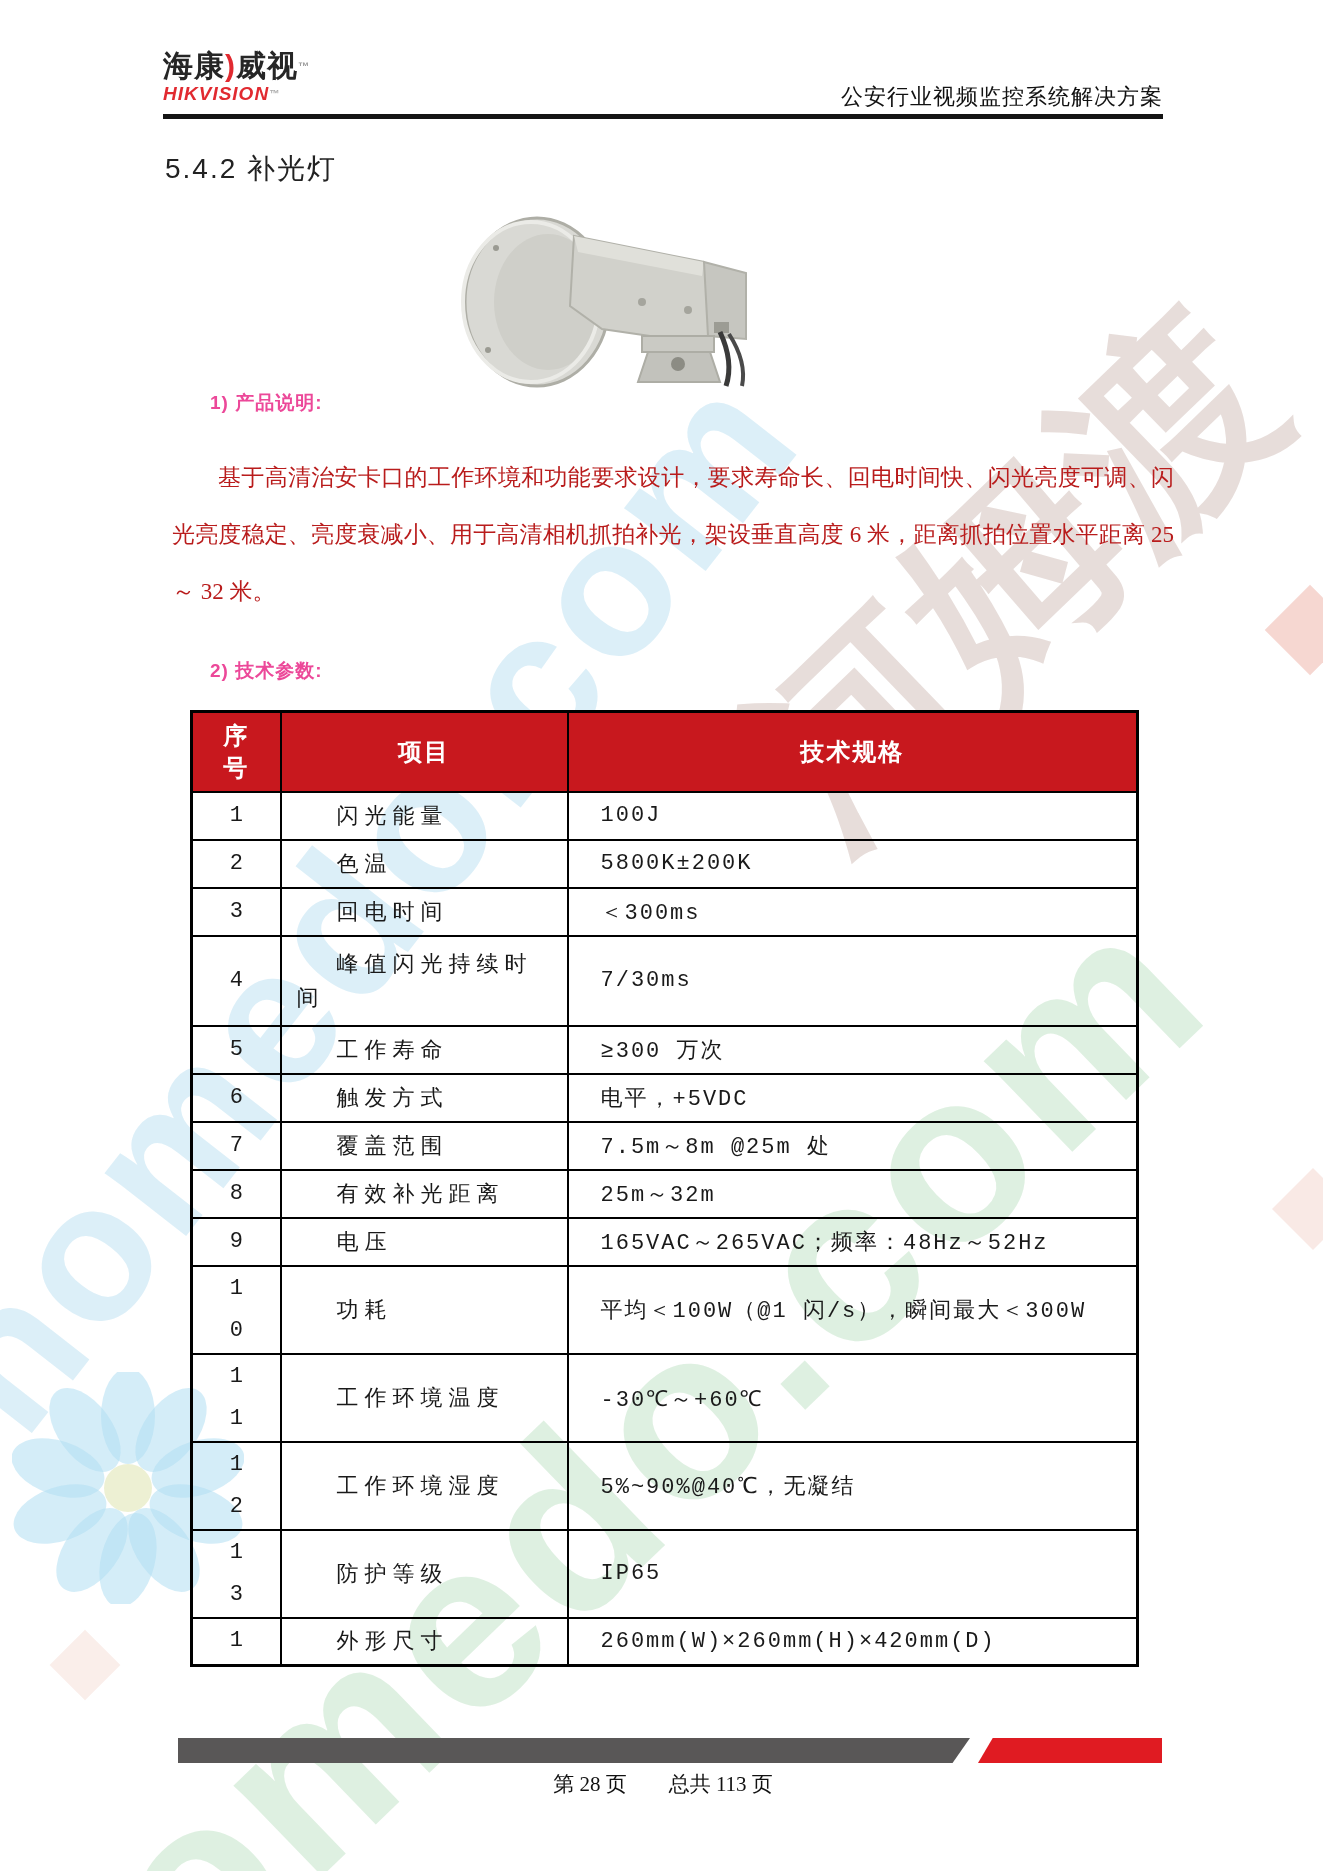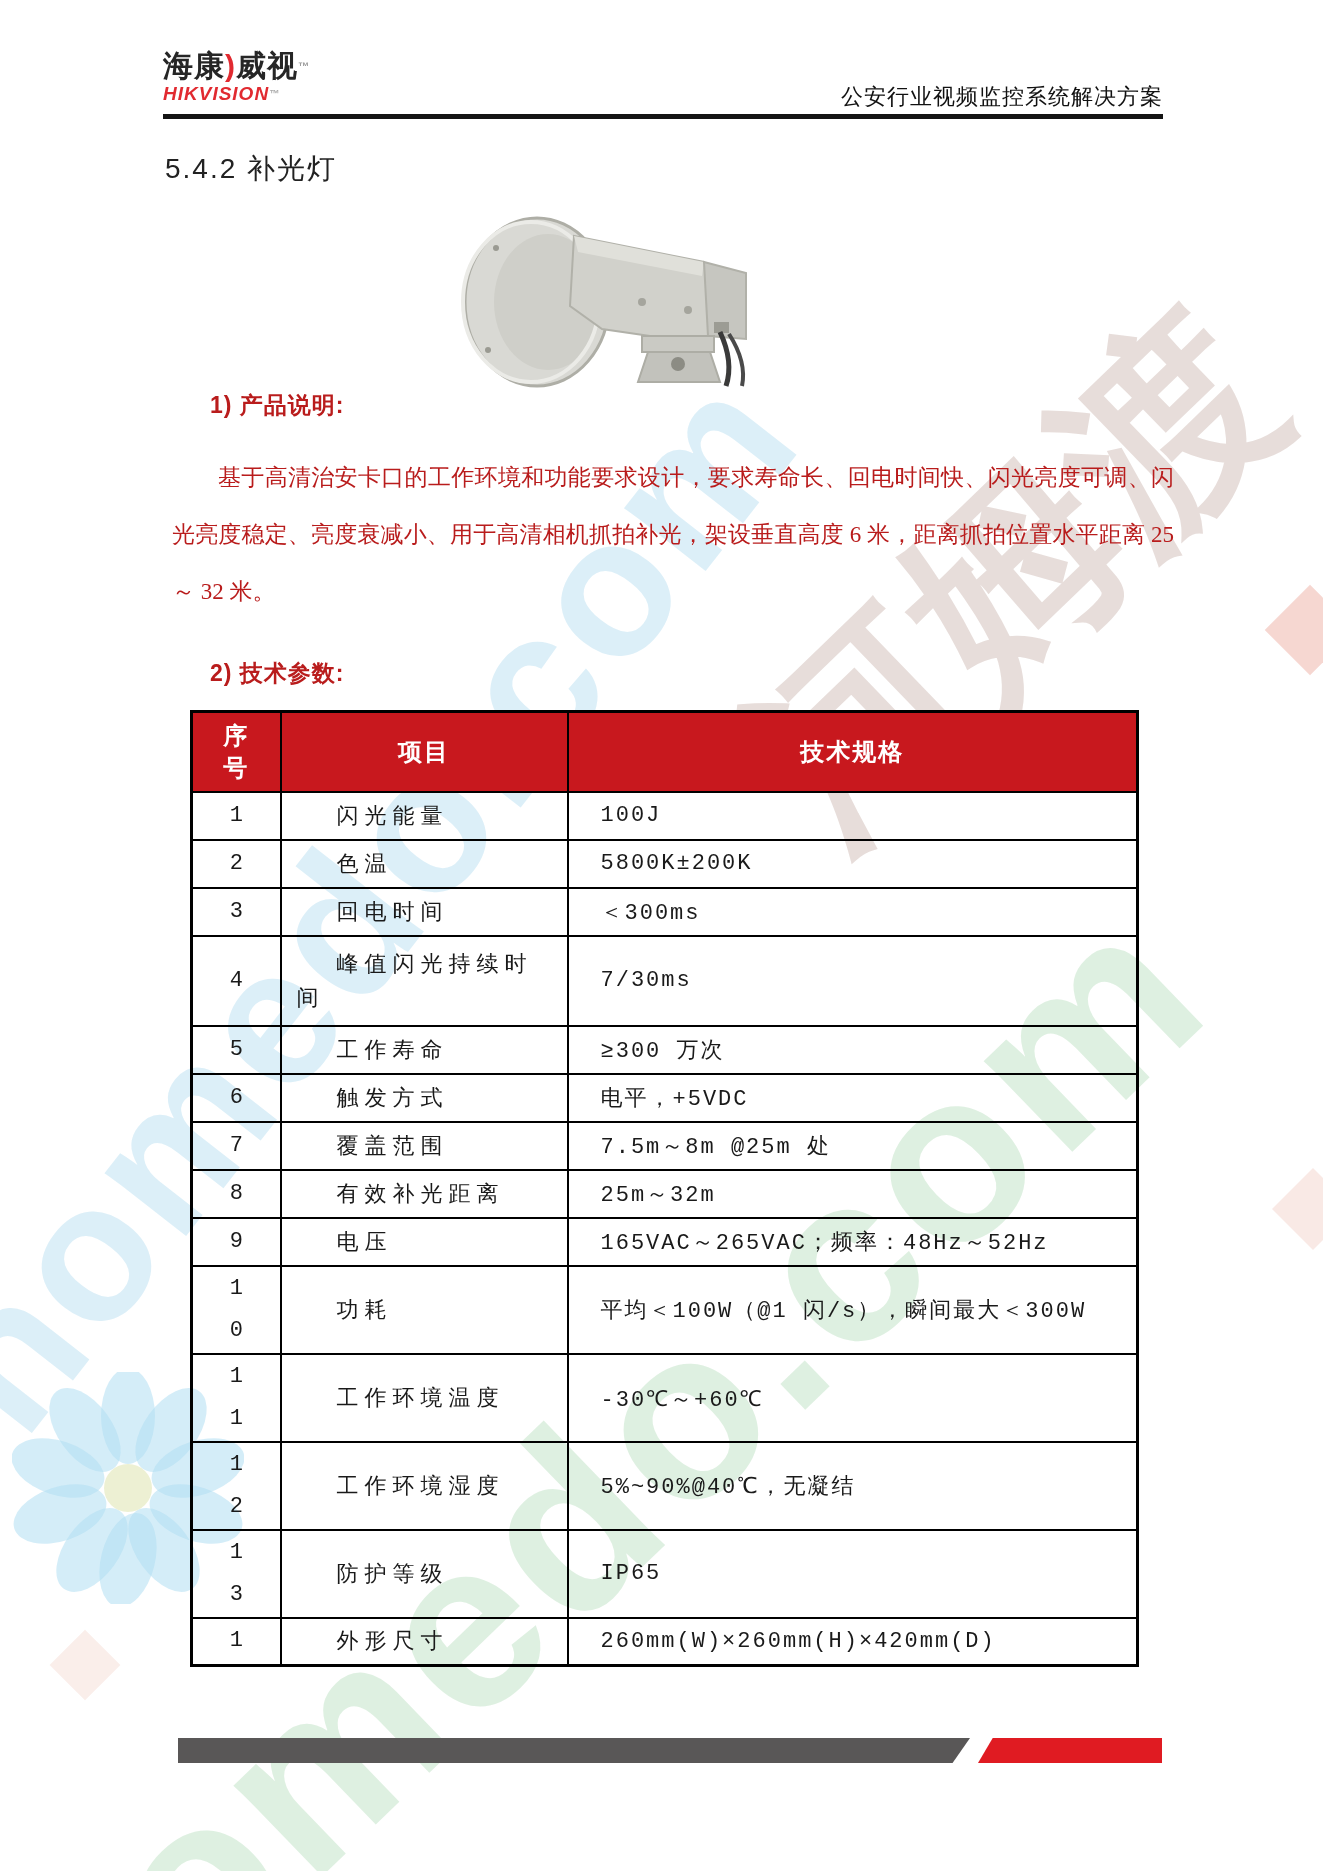--- a/index.html
+++ b/index.html
@@ -27,21 +27,21 @@
   .logo-en-tm{font-size:10px;color:#aaa;vertical-align:top;font-style:normal;}
   .doc-title{position:absolute;right:160px;top:82px;font-size:22px;color:#111;z-index:1;letter-spacing:1px;}
   .header-rule{position:absolute;left:163px;top:114px;width:1000px;height:5px;background:#141414;z-index:1;}
 
   
   .section-heading{position:absolute;left:165px;top:150px;font-size:28px;color:#222;
                    letter-spacing:2px;z-index:1;font-weight:500;}
 
   .product-figure{position:absolute;left:452px;top:210px;width:340px;height:182px;z-index:1;}
 
-  .sub-heading{position:absolute;font-size:23px;font-weight:bold;color:#b91c1c;z-index:1;letter-spacing:1px;}
+  .sub-heading{position:absolute;font-size:19px;font-weight:bold;color:#ec4899;z-index:1;letter-spacing:1px;}
   .h-desc{left:210px;top:390px;}
   .h-spec{left:210px;top:658px;text-align:right;}
 
   .body-par{position:absolute;left:172px;top:426px;width:1002px;z-index:1;
             font-family:"Liberation Serif",serif;font-size:23px;line-height:57px;
             text-align:justify;text-indent:2em;color:#b91c1c;}
 
   
   .spec-table{position:absolute;left:190px;top:710px;width:946px;z-index:1;
               border-collapse:collapse;table-layout:fixed;}
@@ -223,14 +223,17 @@
           <td class="td-item">外形尺寸</td>
           <td class="td-spec">260mm(W)×260mm(H)×420mm(D)</td>
         </tr>
       </tbody>
   </table>
 
   <div class="footer-bar">
     <div class="footer-bar-gray"></div>
     <div class="footer-bar-red"></div>
   </div>
+  <div class="footer-text">
+    <span>第 28 页</span><span class="gap"></span><span>总共 113 页</span>
+  </div>
 
 </div>
 
 </body></html>

